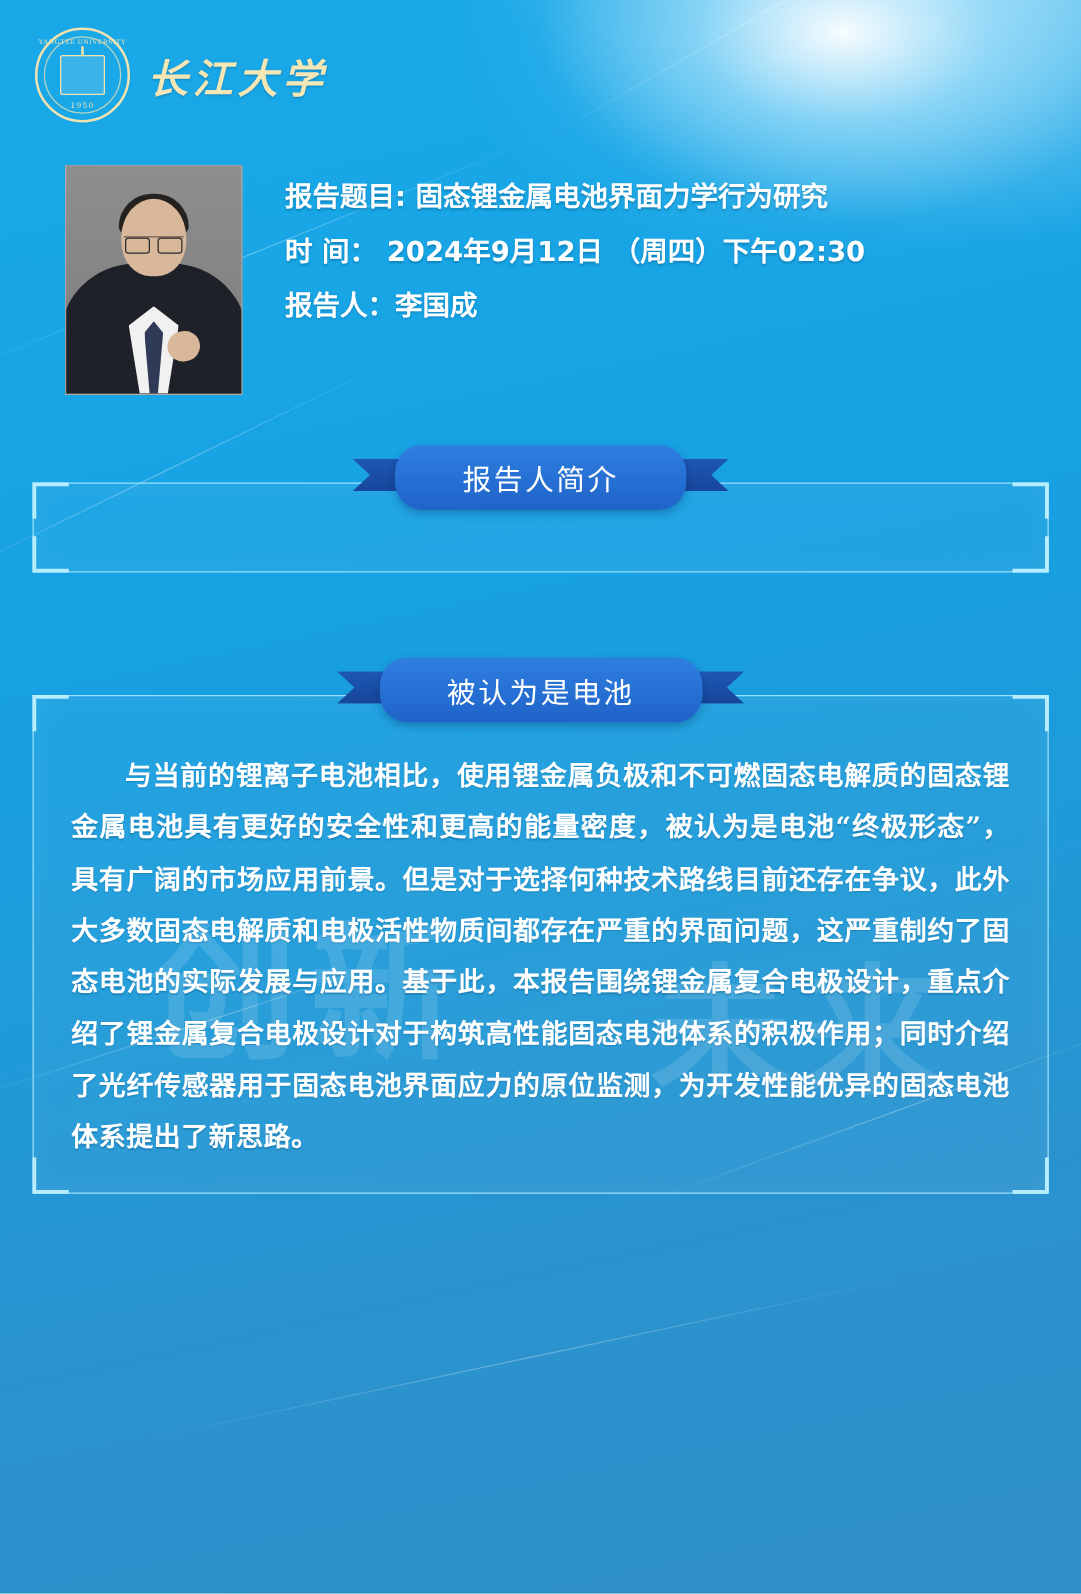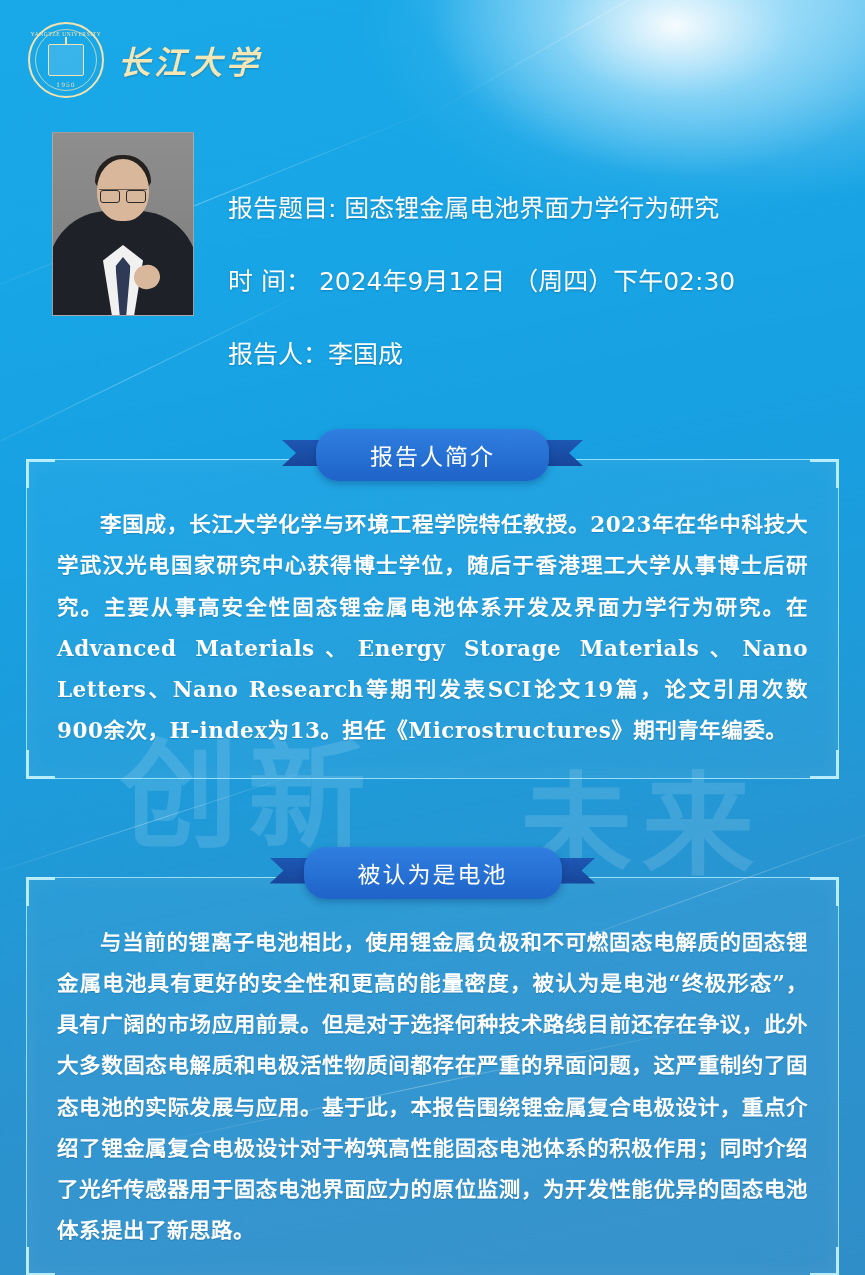--- a/index.html
+++ b/index.html
@@ -233,28 +233,27 @@
     background: #d9b79a;
     transform: rotate(-12deg);
   }
 
   .meta {
     padding-top: 16px;
     flex: 1 1 auto;
   }
   .meta-line {
     color: #ffffff;
-    font-size: 25px;
-    font-weight: 400;
+    font-size: 22px;
+    font-weight: 700;
     line-height: 1.0;
     margin-bottom: 22px;
     text-shadow: 0 1px 2px rgba(0,70,110,0.35);
     white-space: nowrap;
     font-family: "DejaVu Sans", "Liberation Sans", sans-serif;
-    margin-top: 48px;
   }
   .meta-line.small-gap { margin-bottom: 21px; }
 
   
   .section {
     position: relative;
     margin: 0 26px 0 26px;
     padding-top: 22px;
   }
   .ribbon-wrap {
@@ -377,21 +376,20 @@
 
   <div class="section section-bio">
     <div class="ribbon-wrap">
       <div class="ribbon">报告人简介</div>
     </div>
     <div class="panel">
       <span class="corner tl"></span>
       <span class="corner tr"></span>
       <span class="corner bl"></span>
       <span class="corner br"></span>
-      <p>李国成，长江大学化学与环境工程学院特任教授。2023年在华中科技大学武汉光电国家研究中心获得博士学位，随后于香港理工大学从事博士后研究。主要从事高安全性固态锂金属电池体系开发及界面力学行为研究。在Advanced Materials、Energy Storage Materials、Nano Letters、Nano Research等期刊发表SCI论文19篇，论文引用次数900余次，H-index为13。担任《Microstructures》期刊青年编委。</p>
     </div>
   </div>
 
   <div class="section section-abstract">
     <div class="ribbon-wrap">
       <div class="ribbon">被认为是电池</div>
     </div>
     <div class="panel">
       <span class="corner tl"></span>
       <span class="corner tr"></span>

